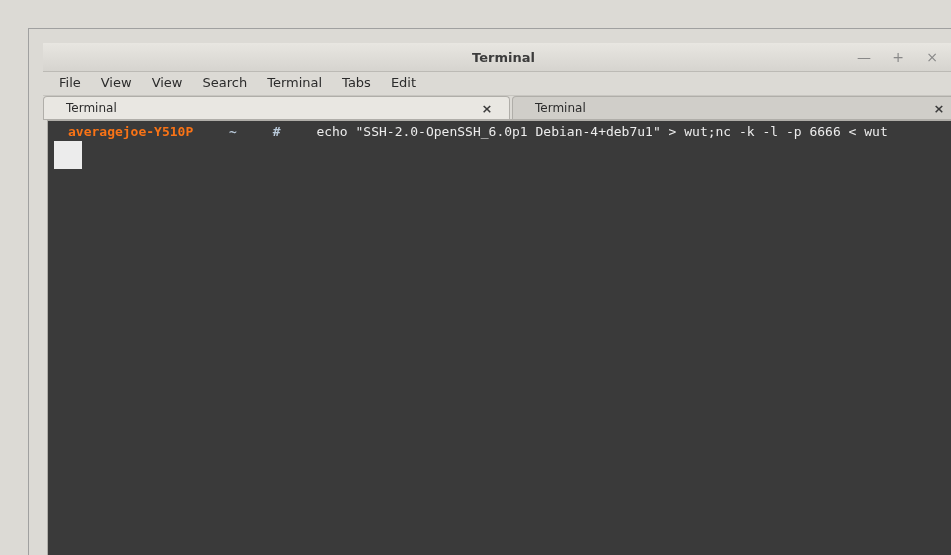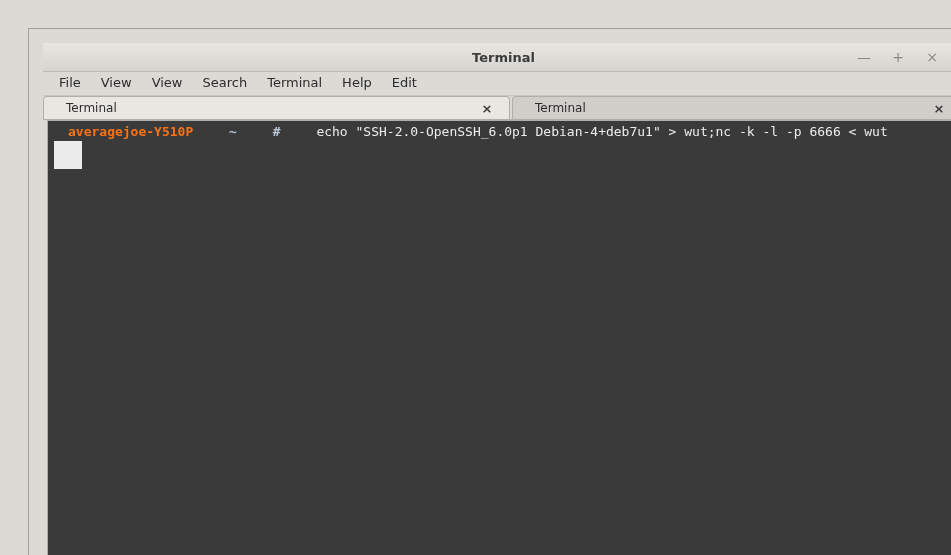--- a/index.html
+++ b/index.html
@@ -163,21 +163,21 @@
       <span class="titlebar-btn">×</span>
     </div>
   </div>
 
   <div class="menubar">
     <span class="menu-item">File</span>
     <span class="menu-item">View</span>
     <span class="menu-item">View</span>
     <span class="menu-item">Search</span>
     <span class="menu-item">Terminal</span>
-    <span class="menu-item">Help</span>
+    <span class="menu-item">Tabs</span>
     <span class="menu-item">Edit</span>
   </div>
 
   <div class="tabbar">
     <div class="tab active">
       <span class="tab-label">Terminal</span>
       <span class="tab-close">×</span>
     </div>
     <div class="tab inactive">
       <span class="tab-label">Terminal</span>

